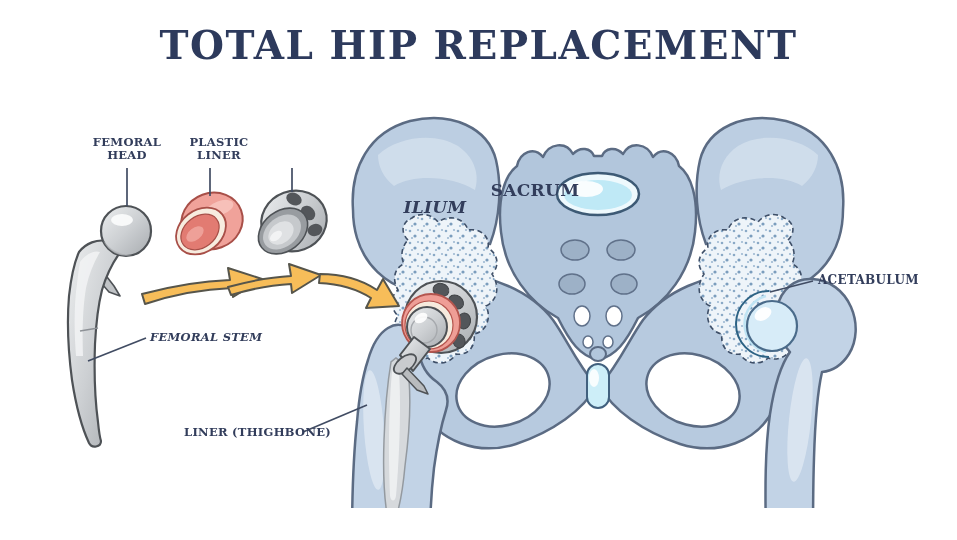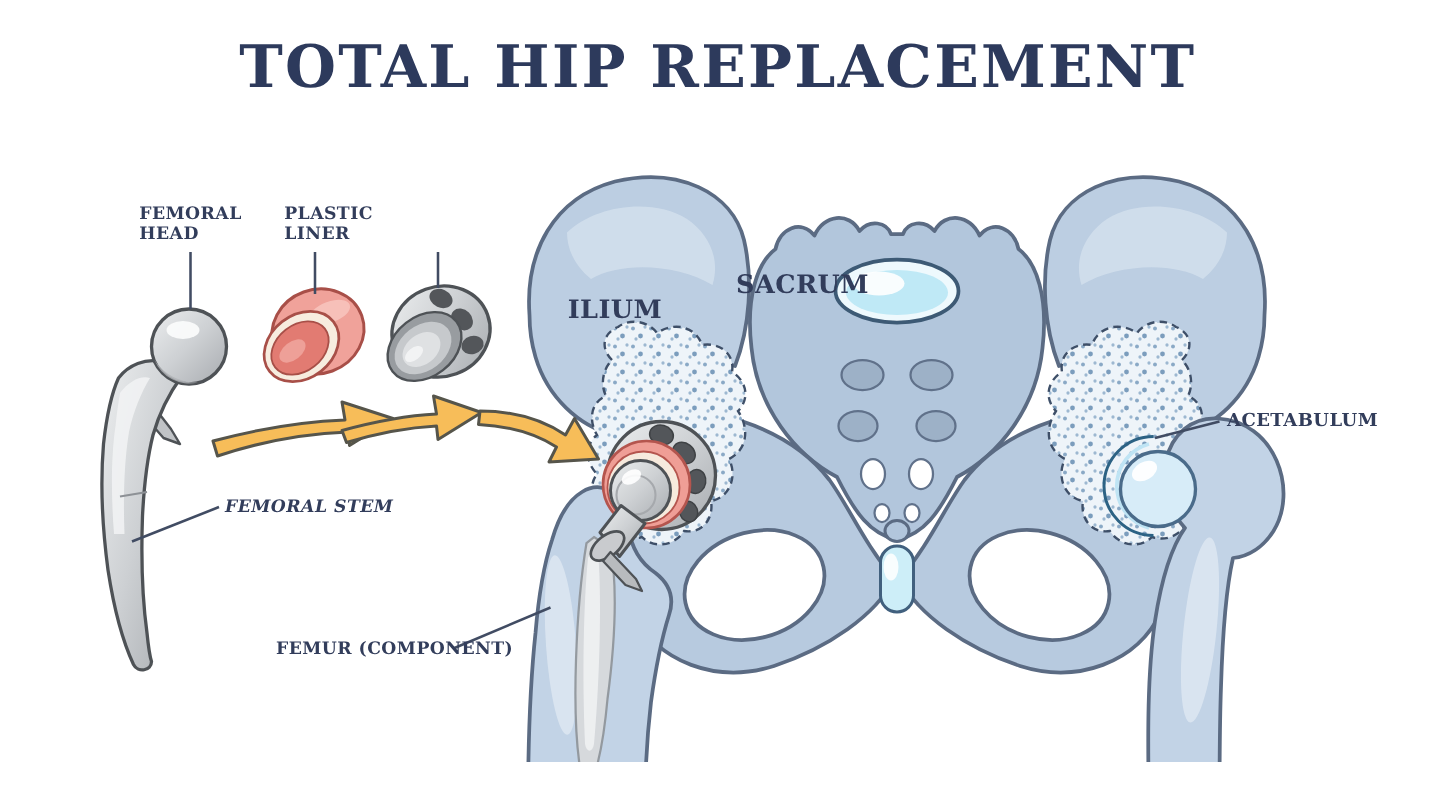--- a/index.html
+++ b/index.html
@@ -7,21 +7,21 @@
     position:relative;width:957px;height:508px;background:#ffffff;
     overflow:hidden;font-family:"DejaVu Serif", serif;
   }
   .title{
     position:absolute;top:22px;left:0;width:957px;text-align:center;
     font-weight:bold;font-size:39px;letter-spacing:1.5px;color:#2d3a5c;
   }
   .art{position:absolute;left:0;top:0;width:957px;height:540px;}
   .lbl{
     position:absolute;font-weight:bold;font-size:11.5px;line-height:12.5px;
-    letter-spacing:.3px;color:#323d5b;white-space:pre-line;text-align:left;
+    letter-spacing:.3px;color:#323d5b;white-space:pre-line;text-align:center;
     transform:translateX(-50%);
   }
   .lbl.la{transform:none;text-align:right;white-space:nowrap;}
   .lbl.sm{font-size:17px;}
 </style>
 </head>
 <body>
 
 <div class="stage">
 
@@ -230,17 +230,17 @@
       <path d="M 303,432 L 367,405"></path>
       <path d="M 813,281 L 770,292"></path>
     </g>
   </svg>
 
   <div class="lbl" style="left:127px;top:136px;">FEMORAL
 HEAD</div>
   <div class="lbl" style="left:219px;top:136px;">PLASTIC
 LINER</div>
   <div class="lbl la" style="left:150px;top:331px;font-style:italic;">FEMORAL STEM</div>
-  <div class="lbl la" style="left:184px;top:426px;">FEMUR (COMPONENT)</div>
-  <div class="lbl sm" style="left:410px;top:201px;">ILIUM</div>
+  <div class="lbl la" style="left:184px;top:426px;">LINER (THIGHBONE)</div>
+  <div class="lbl sm" style="left:435px;top:201px;font-style:italic;">ILIUM</div>
   <div class="lbl sm" style="left:535px;top:184px;">SACRUM</div>
   <div class="lbl la" style="left:818px;top:274px;font-size:12px;">ACETABULUM</div>
 </div>
 
 </body></html>

